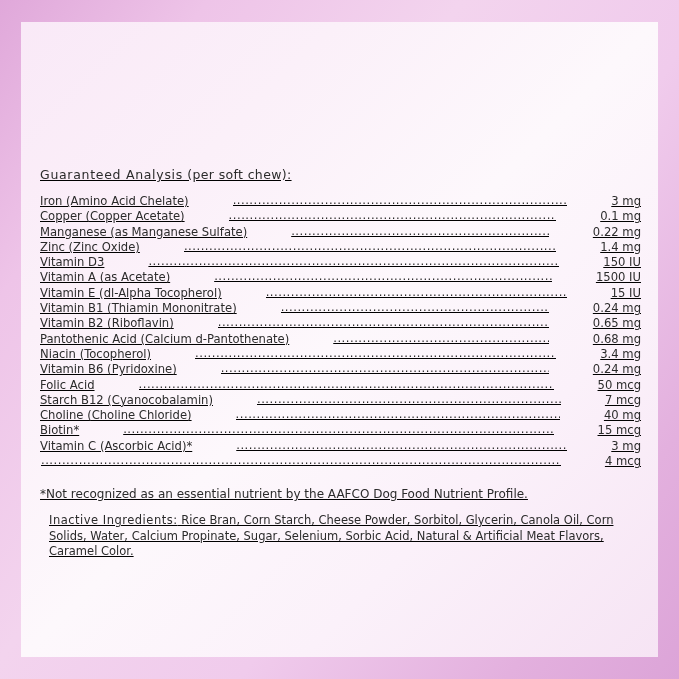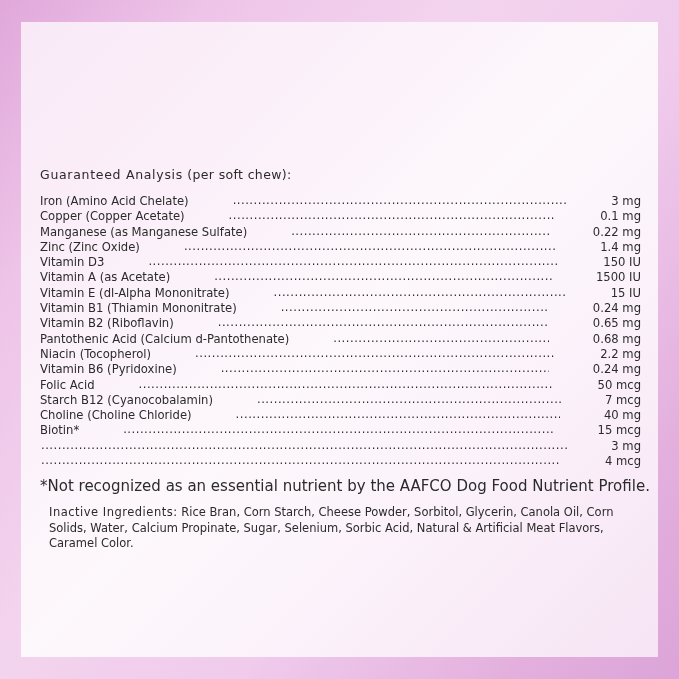--- a/index.html
+++ b/index.html
@@ -29,20 +29,21 @@
     box-sizing: border-box;
     background:
       linear-gradient(135deg, #f9e9f7 0%, #fbf0f9 25%, #fdf8fc 50%, #fbf1fa 72%, #f6e4f4 100%);
     padding: 0;
   }
   .content {
     position: absolute;
     left: 19px;
     top: 145px;
     right: 17px;
+    text-decoration: underline;
   }
   .title {
     font-size: 12.5px;
     color: #2b2b2b;
     letter-spacing: 0.35px;
     margin-bottom: 12px;
     white-space: nowrap;
   }
   .title .head {
     letter-spacing: 0.7px;
@@ -69,22 +70,22 @@
     margin: 0 1px;
     color: #2b2b2b;
     font-size: 11.6px;
     letter-spacing: 0.5px;
     transform: translateY(-1px);
   }
   .row .val {
     flex: 0 0 auto;
   }
   .footnote {
-    margin-top: 10px;
-    font-size: 15px;
+    margin-top: 18px;
+    font-size: 12px;
     color: #2b2b2b;
     line-height: 15px;
     white-space: nowrap;
   }
   .inactive {
     margin-top: 11px;
     font-size: 11.5px;
     color: #2b2b2b;
     line-height: 15.5px;
     margin-left: 9px;
@@ -129,21 +130,21 @@
             <span class="nm">Vitamin D3</span>
             <span class="dots">.......................................................................................................................................................................................................</span>
             <span class="val">150 IU</span>
           </div>
           <div class="row">
             <span class="nm">Vitamin A (as Acetate)</span>
             <span class="dots">.......................................................................................................................................................................................................</span>
             <span class="val">1500 IU</span>
           </div>
           <div class="row">
-            <span class="nm">Vitamin E (dl-Alpha Mononitrate)</span>
+            <span class="nm">Vitamin E (dl-Alpha Tocopherol)</span>
             <span class="dots">.......................................................................................................................................................................................................</span>
             <span class="val">15 IU</span>
           </div>
           <div class="row">
             <span class="nm">Vitamin B1 (Thiamin Mononitrate)</span>
             <span class="dots">.......................................................................................................................................................................................................</span>
             <span class="val">0.24 mg</span>
           </div>
           <div class="row">
             <span class="nm">Vitamin B2 (Riboflavin)</span>
@@ -151,21 +152,21 @@
             <span class="val">0.65 mg</span>
           </div>
           <div class="row">
             <span class="nm">Pantothenic Acid (Calcium d-Pantothenate)</span>
             <span class="dots">.......................................................................................................................................................................................................</span>
             <span class="val">0.68 mg</span>
           </div>
           <div class="row">
             <span class="nm">Niacin (Tocopherol)</span>
             <span class="dots">.......................................................................................................................................................................................................</span>
-            <span class="val">2.2 mg</span>
+            <span class="val">3.4 mg</span>
           </div>
           <div class="row">
             <span class="nm">Vitamin B6 (Pyridoxine)</span>
             <span class="dots">.......................................................................................................................................................................................................</span>
             <span class="val">0.24 mg</span>
           </div>
           <div class="row">
             <span class="nm">Folic Acid</span>
             <span class="dots">.......................................................................................................................................................................................................</span>
             <span class="val">50 mcg</span>
@@ -179,20 +180,21 @@
             <span class="nm">Choline (Choline Chloride)</span>
             <span class="dots">.......................................................................................................................................................................................................</span>
             <span class="val">40 mg</span>
           </div>
           <div class="row">
             <span class="nm">Biotin*</span>
             <span class="dots">.......................................................................................................................................................................................................</span>
             <span class="val">15 mcg</span>
           </div>
           <div class="row">
+            <span class="nm">Vitamin C (Ascorbic Acid)*</span>
             <span class="dots">.......................................................................................................................................................................................................</span>
             <span class="val">3 mg</span>
           </div>
           <div class="row">
             <span class="dots">.......................................................................................................................................................................................................</span>
             <span class="val">4 mcg</span>
           </div>
         </div>
 
       <div class="footnote">*Not recognized as an essential nutrient by the AAFCO Dog Food Nutrient Profile.</div>

